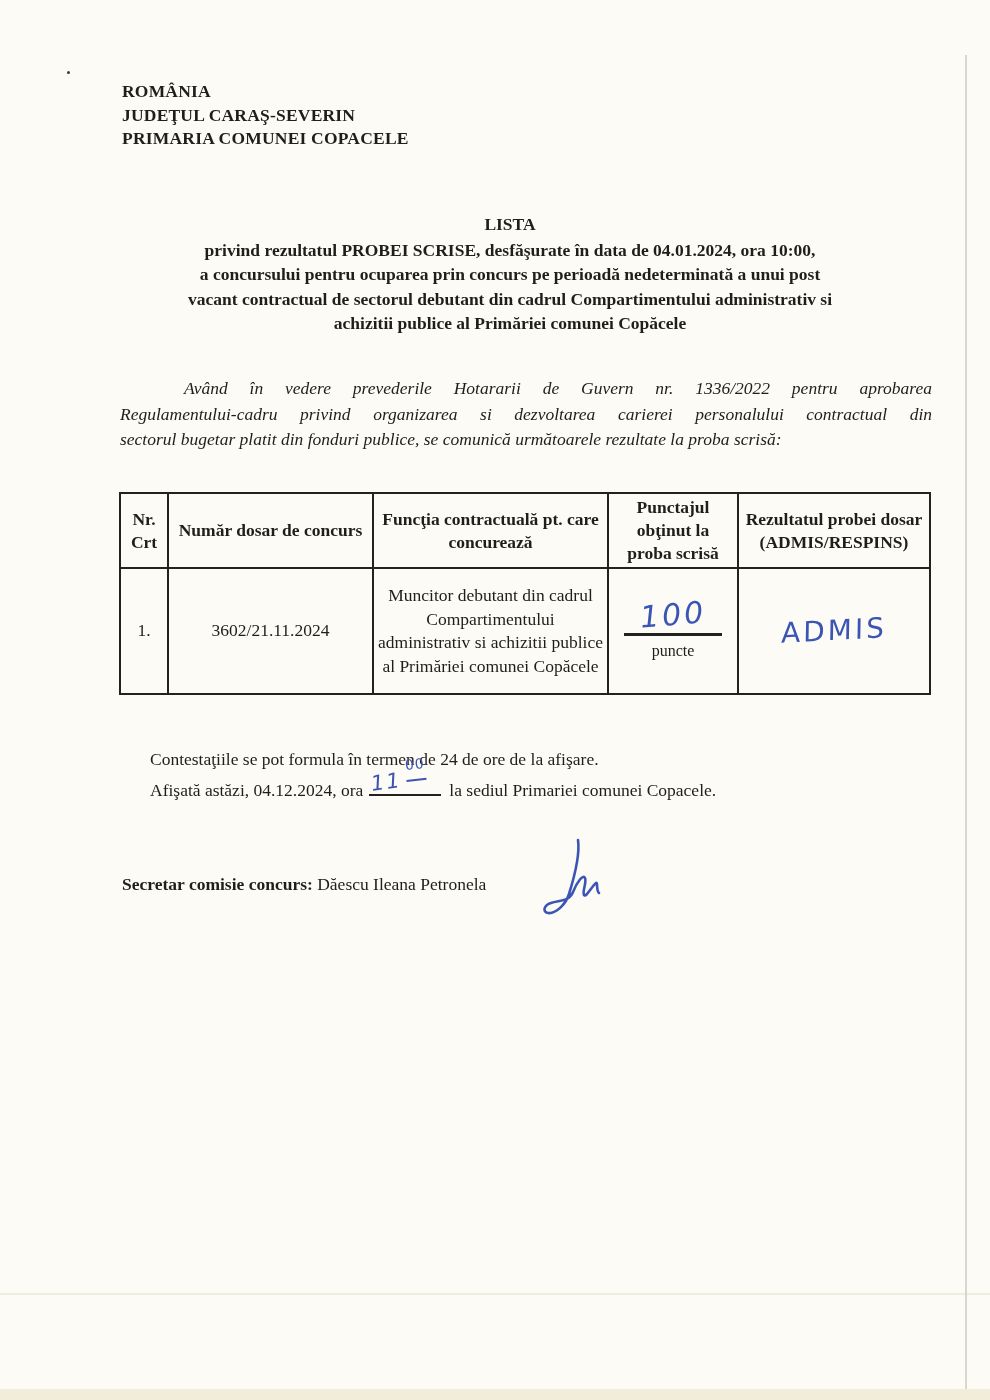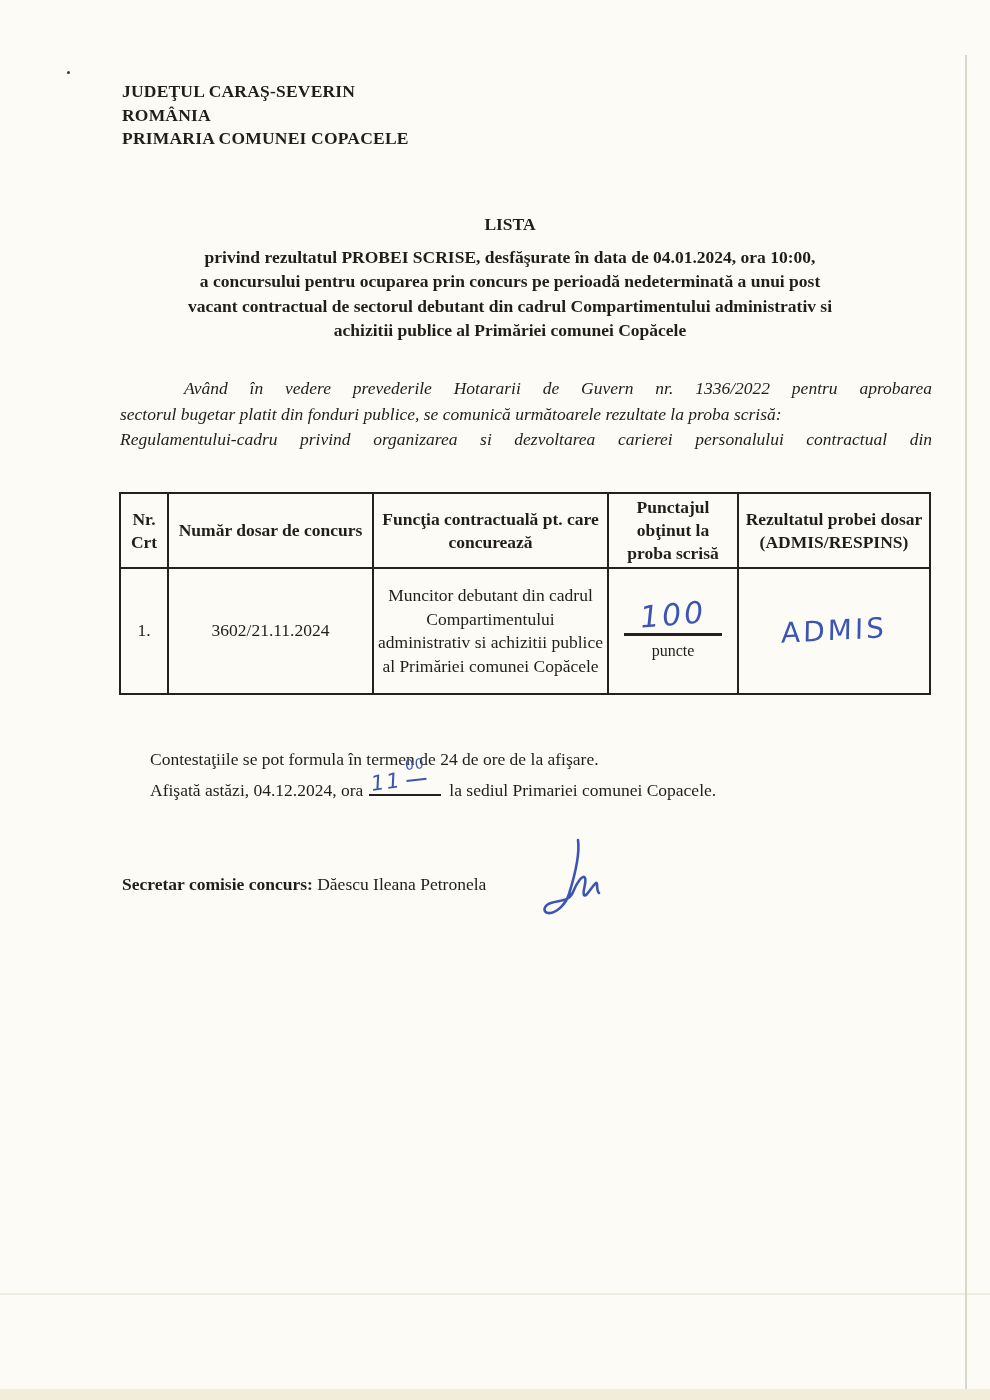--- a/index.html
+++ b/index.html
@@ -7,21 +7,21 @@
     position:relative;width:990px;height:1400px;margin:0 auto;
     background:#fcfbf6;overflow:hidden;
     font-family:"Liberation Serif","DejaVu Serif",serif;color:#1f1e1a;
   }
   
   .letterhead{position:absolute;left:122px;top:80px;font-weight:bold;
     font-size:17.5px;line-height:23.5px;letter-spacing:.2px;}
   
   .title{position:absolute;left:105px;top:212px;width:810px;text-align:center;
     font-weight:bold;font-size:17.5px;line-height:24.5px;}
-  .title .heading{margin-bottom:8px;}
+  .title .heading{margin-bottom:1px;}
   
   .intro{position:absolute;left:120px;top:376px;width:812px;
     font-size:17.5px;line-height:25.5px;}
   .intro .l{text-align:justify;text-align-last:justify;font-style:italic;}
   .intro .first{text-indent:64px;}
   .intro .last{text-align:left;text-align-last:left;}
   
   .doc-table{position:absolute;left:119px;top:492px;width:810px;
     border-collapse:collapse;table-layout:fixed;font-size:17.5px;}
   .doc-table th,.doc-table td{
@@ -60,37 +60,37 @@
     background:#f1edd8;}
 </style>
 </head>
 <body>
 
 <div class="page">
 
   <div class="scan-dot"></div>
 
   <div class="letterhead">
+    <div>ROMÂNIA</div>
     <div>JUDEŢUL CARAŞ-SEVERIN</div>
-    <div>ROMÂNIA</div>
     <div>PRIMARIA COMUNEI COPACELE</div>
   </div>
 
   <div class="title">
     <div class="heading">LISTA</div>
     <div>privind rezultatul PROBEI SCRISE, desfăşurate în data de 04.01.2024, ora 10:00,</div>
     <div>a concursului pentru ocuparea prin concurs pe perioadă nedeterminată a unui post</div>
     <div>vacant contractual de sectorul debutant din cadrul Compartimentului administrativ si</div>
     <div>achizitii publice al Primăriei comunei Copăcele</div>
   </div>
 
   <div class="intro">
     <div class="l first">Având în vedere prevederile Hotararii de Guvern nr. 1336/2022 pentru aprobarea</div>
+    <div class="l">Regulamentului-cadru privind organizarea si dezvoltarea carierei personalului contractual din</div>
     <div class="l last">sectorul bugetar platit din fonduri publice, se  comunică următoarele rezultate la proba scrisă:</div>
-    <div class="l">Regulamentului-cadru privind organizarea si dezvoltarea carierei personalului contractual din</div>
   </div>
 
   <table class="doc-table">
     <colgroup>
       <col style="width:48px">
         <col style="width:205px">
         <col style="width:235px">
       <col style="width:130px">
         <col style="width:192px">
     </colgroup>

